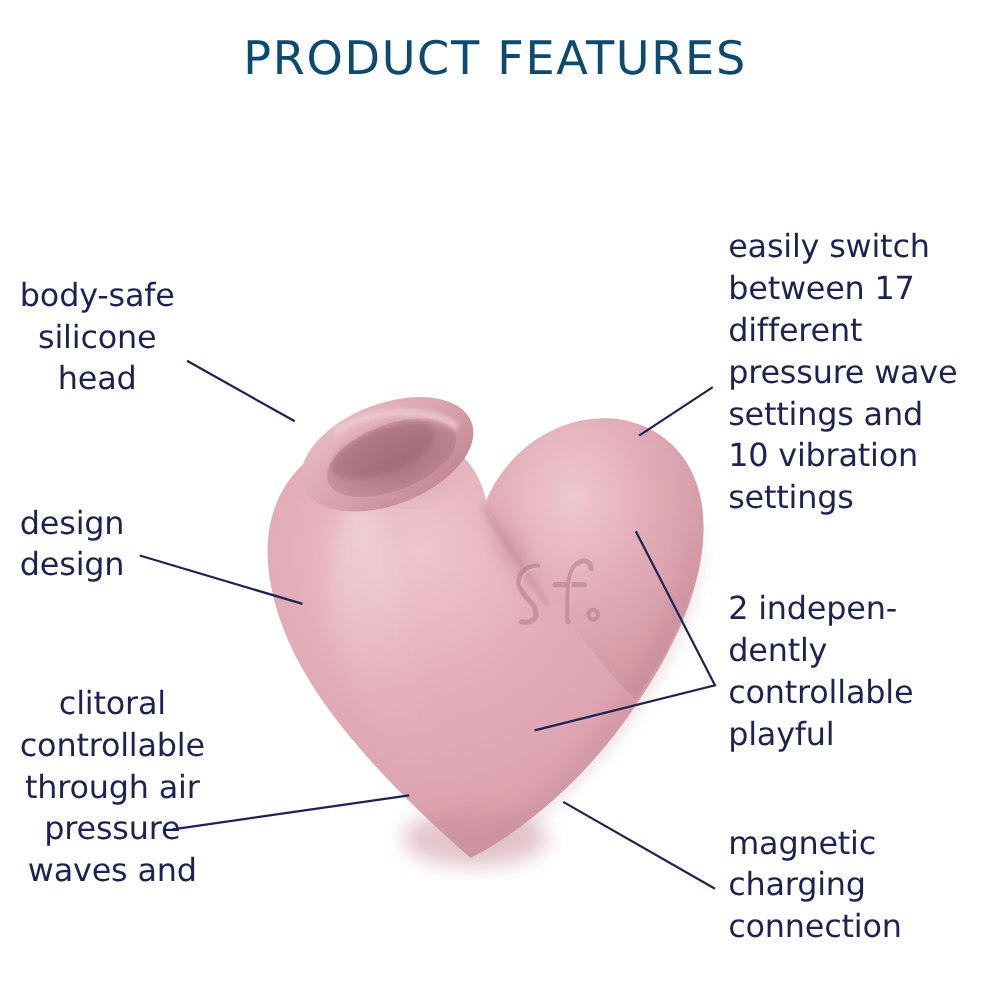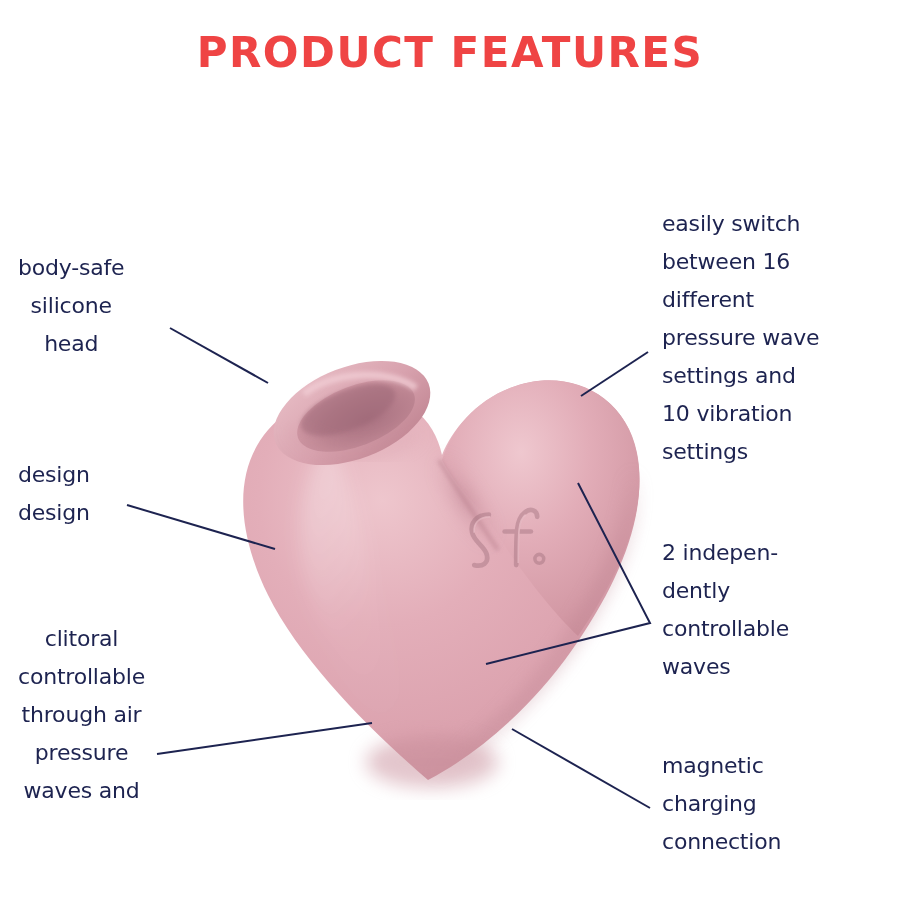--- a/index.html
+++ b/index.html
@@ -17,34 +17,34 @@
   }
 
   
   #page-title {
     position: absolute;
     top: 28px;
     left: 0;
     width: 900px;
     text-align: center;
     font-family: "DejaVu Sans", sans-serif;
-    font-weight: bold;
+    font-weight: normal;
     font-size: 42px;
     letter-spacing: 1.5px;
-    color: #ef4444;
+    color: #0c4a6e;
     white-space: nowrap;
   }
 
   
   .callout {
     position: absolute;
     color: #1d2350;
     font-family: "DejaVu Sans", sans-serif;
     font-weight: 400;
-    font-size: 22px;
+    font-size: 29px;
     line-height: 38px;
     letter-spacing: -0.2px;
   }
   .callout .ln { display: block; white-space: pre; }
 
   .callout-left  { text-align: center; }
   .callout-right { text-align: left; }
 
   #callout-silicone-head   { left: 18px;  top: 249px; }
   #callout-playful-design  { left: 18px;  top: 456px; }
@@ -217,33 +217,33 @@
   <div class="callout callout-left" id="callout-air-pressure">
     <span class="ln">clitoral</span>
     <span class="ln">controllable</span>
     <span class="ln">through air</span>
     <span class="ln">pressure</span>
     <span class="ln">waves and</span>
   </div>
 
   <div class="callout callout-right" id="callout-settings">
     <span class="ln">easily switch</span>
-    <span class="ln">between 16</span>
+    <span class="ln">between 17</span>
     <span class="ln">different</span>
     <span class="ln">pressure wave</span>
     <span class="ln">settings and</span>
     <span class="ln">10 vibration</span>
     <span class="ln">settings</span>
   </div>
 
   <div class="callout callout-right" id="callout-motors">
     <span class="ln">2 indepen-</span>
     <span class="ln">dently</span>
     <span class="ln">controllable</span>
-    <span class="ln">waves</span>
+    <span class="ln">playful</span>
   </div>
 
   <div class="callout callout-right" id="callout-charging">
     <span class="ln">magnetic</span>
     <span class="ln">charging</span>
     <span class="ln">connection</span>
   </div>
 
 </div>
 

